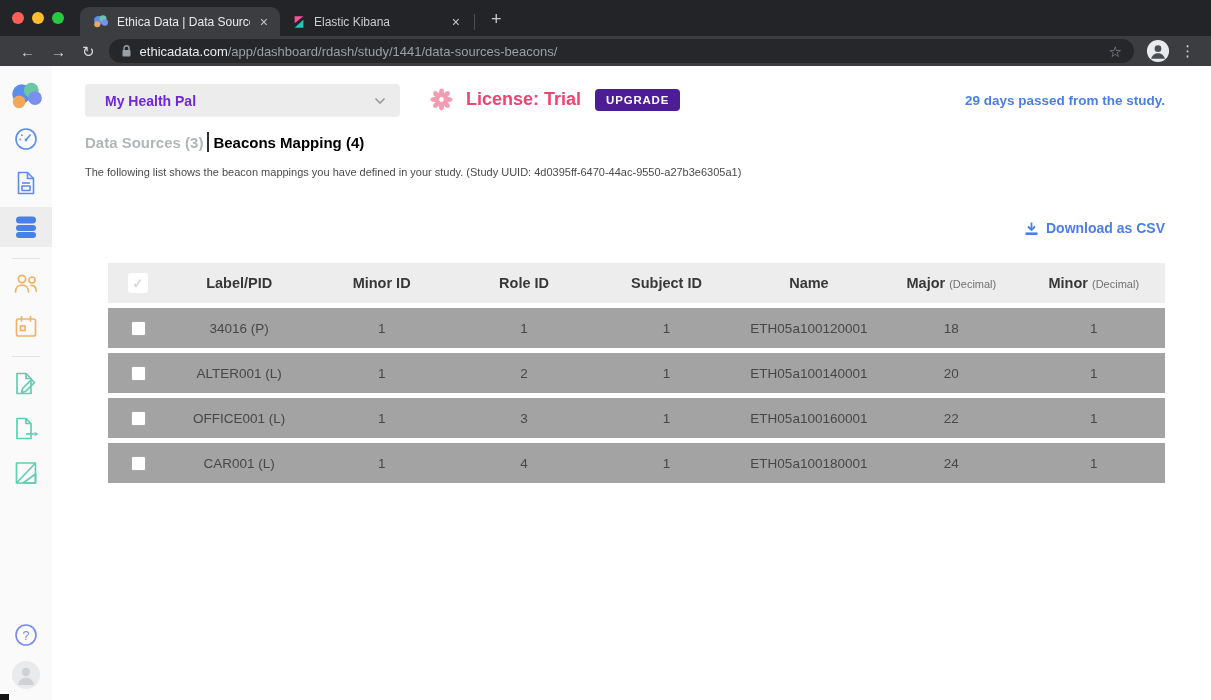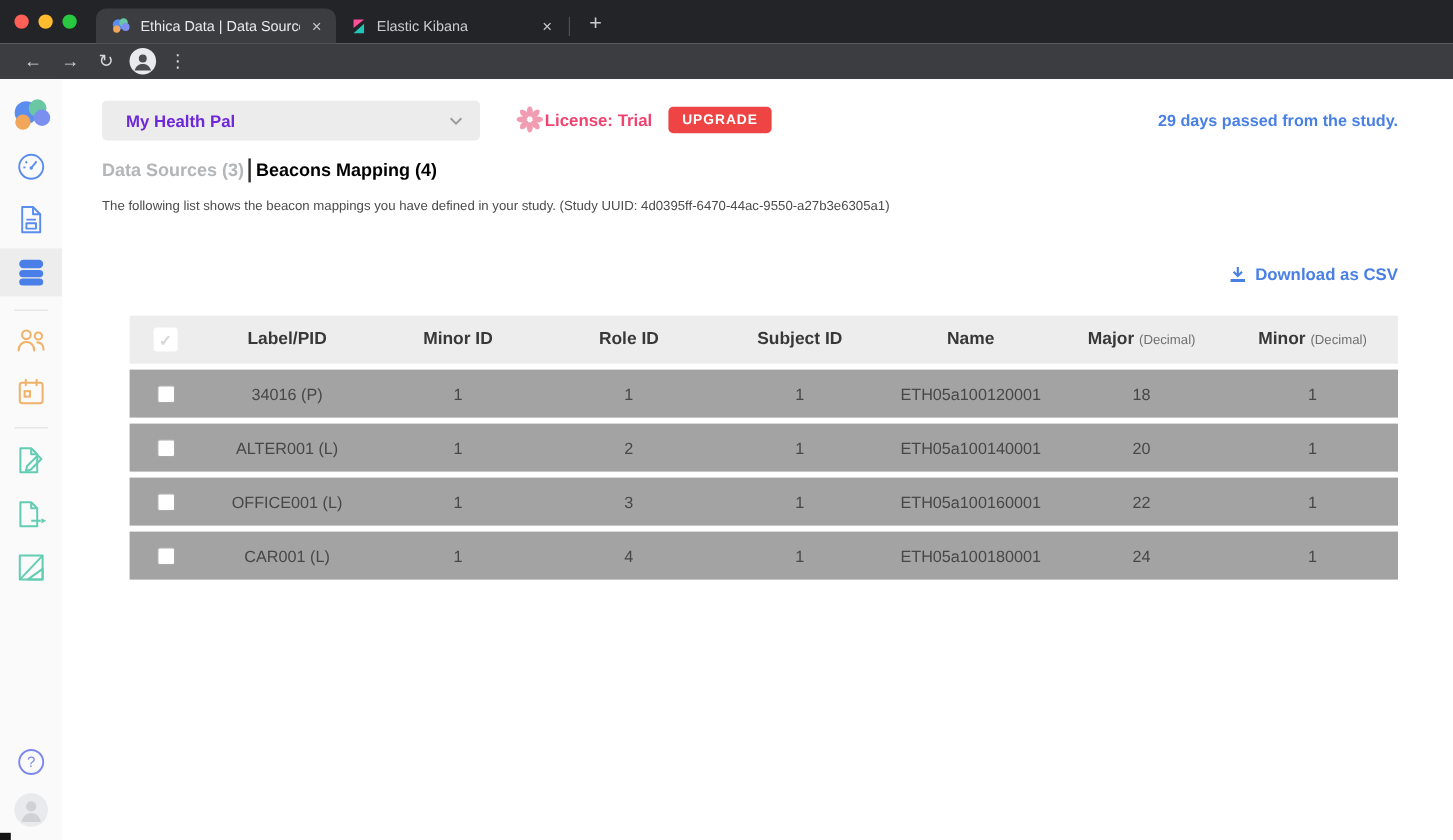--- a/index.html
+++ b/index.html
@@ -40,22 +40,22 @@
                  display:flex; align-items:center; justify-content:center; }
   .side-divider { position:absolute; left:12px; width:28px; height:1px; background:#e2e2e2; }
 
   .main { position:relative; flex:1; background:#fff; }
 
   .study-select { position:absolute; left:33px; top:18px; width:315px; height:33px; background:#ececec;
                   border-radius:4px; display:flex; align-items:center; padding:0 14px 0 20px; }
   .study-select .label { flex:1; font-size:14px; font-weight:700; color:#6d28d9; }
 
   .license-group { position:absolute; left:378px; top:22px; display:flex; align-items:center; }
-  .license-text { color:#f0436f; font-size:14px; font-weight:600; margin-left:1px; }
-  .upgrade-btn { margin-left:14px; background:#ef4444; color:#fff; font-size:11.5px; font-weight:700;
+  .license-text { color:#f0436f; font-size:18px; font-weight:600; margin-left:13px; }
+  .upgrade-btn { margin-left:14px; background:#4c1d95; color:#fff; font-size:11.5px; font-weight:700;
                  letter-spacing:.8px; padding:5px 11px; border-radius:4px; }
 
   .days-note { position:absolute; right:46px; top:27px; color:#4a80e4; font-size:13.5px; font-weight:700; }
 
   .nav-tabs { position:absolute; left:33px; top:66px; display:flex; align-items:center; gap:4px; }
   .nav-tab-muted { color:#b3b6b8; font-size:15px; font-weight:600; }
   .nav-tab-divider { width:2px; height:20px; background:#2f2f2f; }
   .nav-tab-active { color:#000000; font-size:15px; font-weight:700; }
 
   .description { position:absolute; left:33px; top:100px; font-size:11px; color:#4b4b4b; }
@@ -117,20 +117,30 @@
       <span class="tab-close">×</span>
     </div>
     <div class="tab-sep"></div>
     <div class="new-tab">+</div>
   </div>
 
   <div class="toolbar">
     <span class="nav-btn">←</span>
     <span class="nav-btn">→</span>
     <span class="nav-btn">↻</span>
+    <div class="omnibox">
+      <span style="display:flex;">
+        <svg width="11" height="14" viewBox="0 0 11 14">
+          <path d="M3 6 V4.2 a2.5 2.5 0 0 1 5 0 V6" fill="none" stroke="#9aa0a6" stroke-width="1.4"></path>
+          <rect x="1.5" y="6" width="8" height="6.5" rx="1" fill="#9aa0a6"></rect>
+        </svg>
+      </span>
+      <span class="url"><span class="domain">ethicadata.com</span><span class="path">/app/dashboard/rdash/study/1441/data-sources-beacons/</span></span>
+      <span class="star">☆</span>
+    </div>
     <span class="avatar-btn">
       <svg width="24" height="24" viewBox="0 0 26 26">
         <circle cx="13" cy="13" r="12" fill="#e8eaed"></circle>
         <circle cx="13" cy="10.5" r="3.6" fill="#4a4d52"></circle>
         <path d="M5.5 21.5 c1.5-4.5 4.2-6 7.5-6 s6 1.5 7.5 6" fill="#4a4d52"></path>
       </svg>
     </span>
     <span class="menu-dots">⋮</span>
   </div>
 

